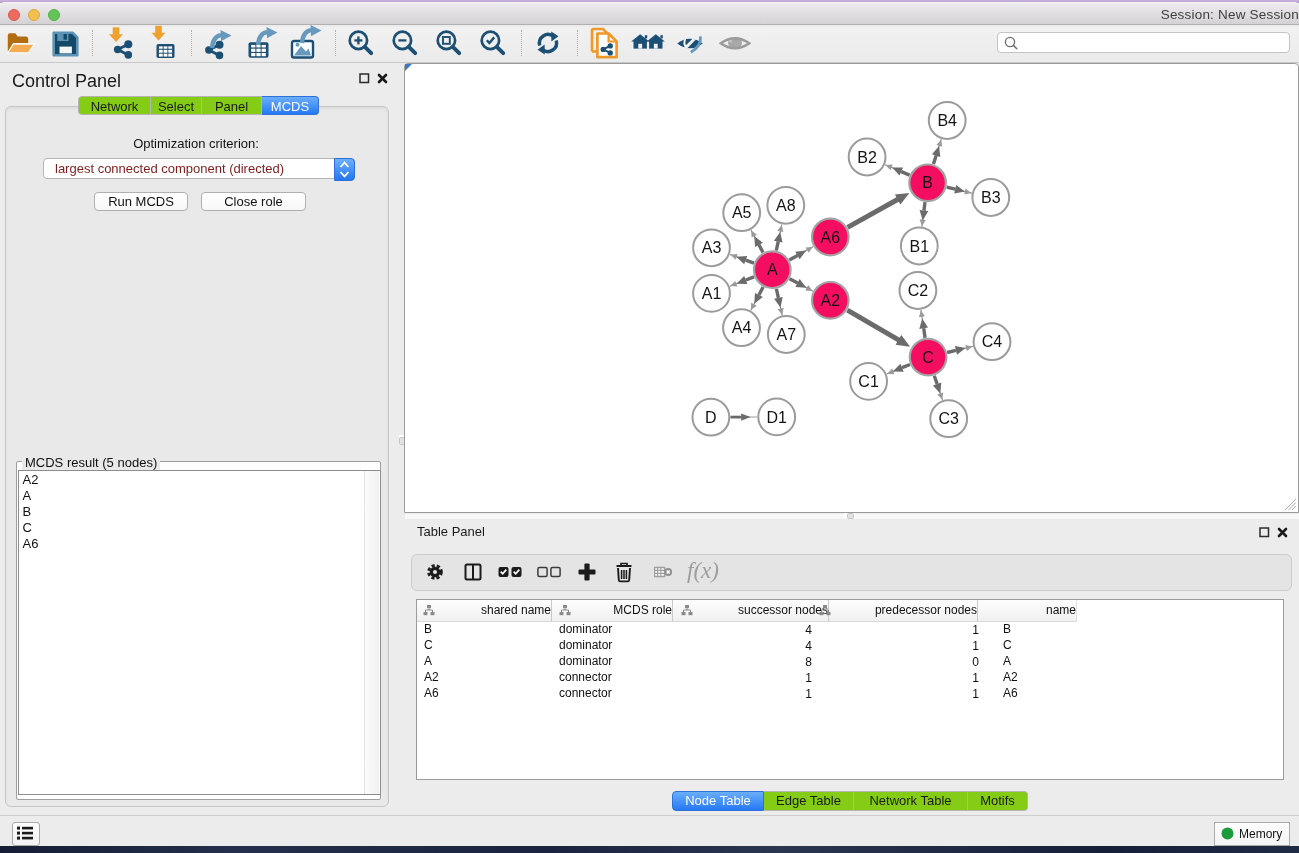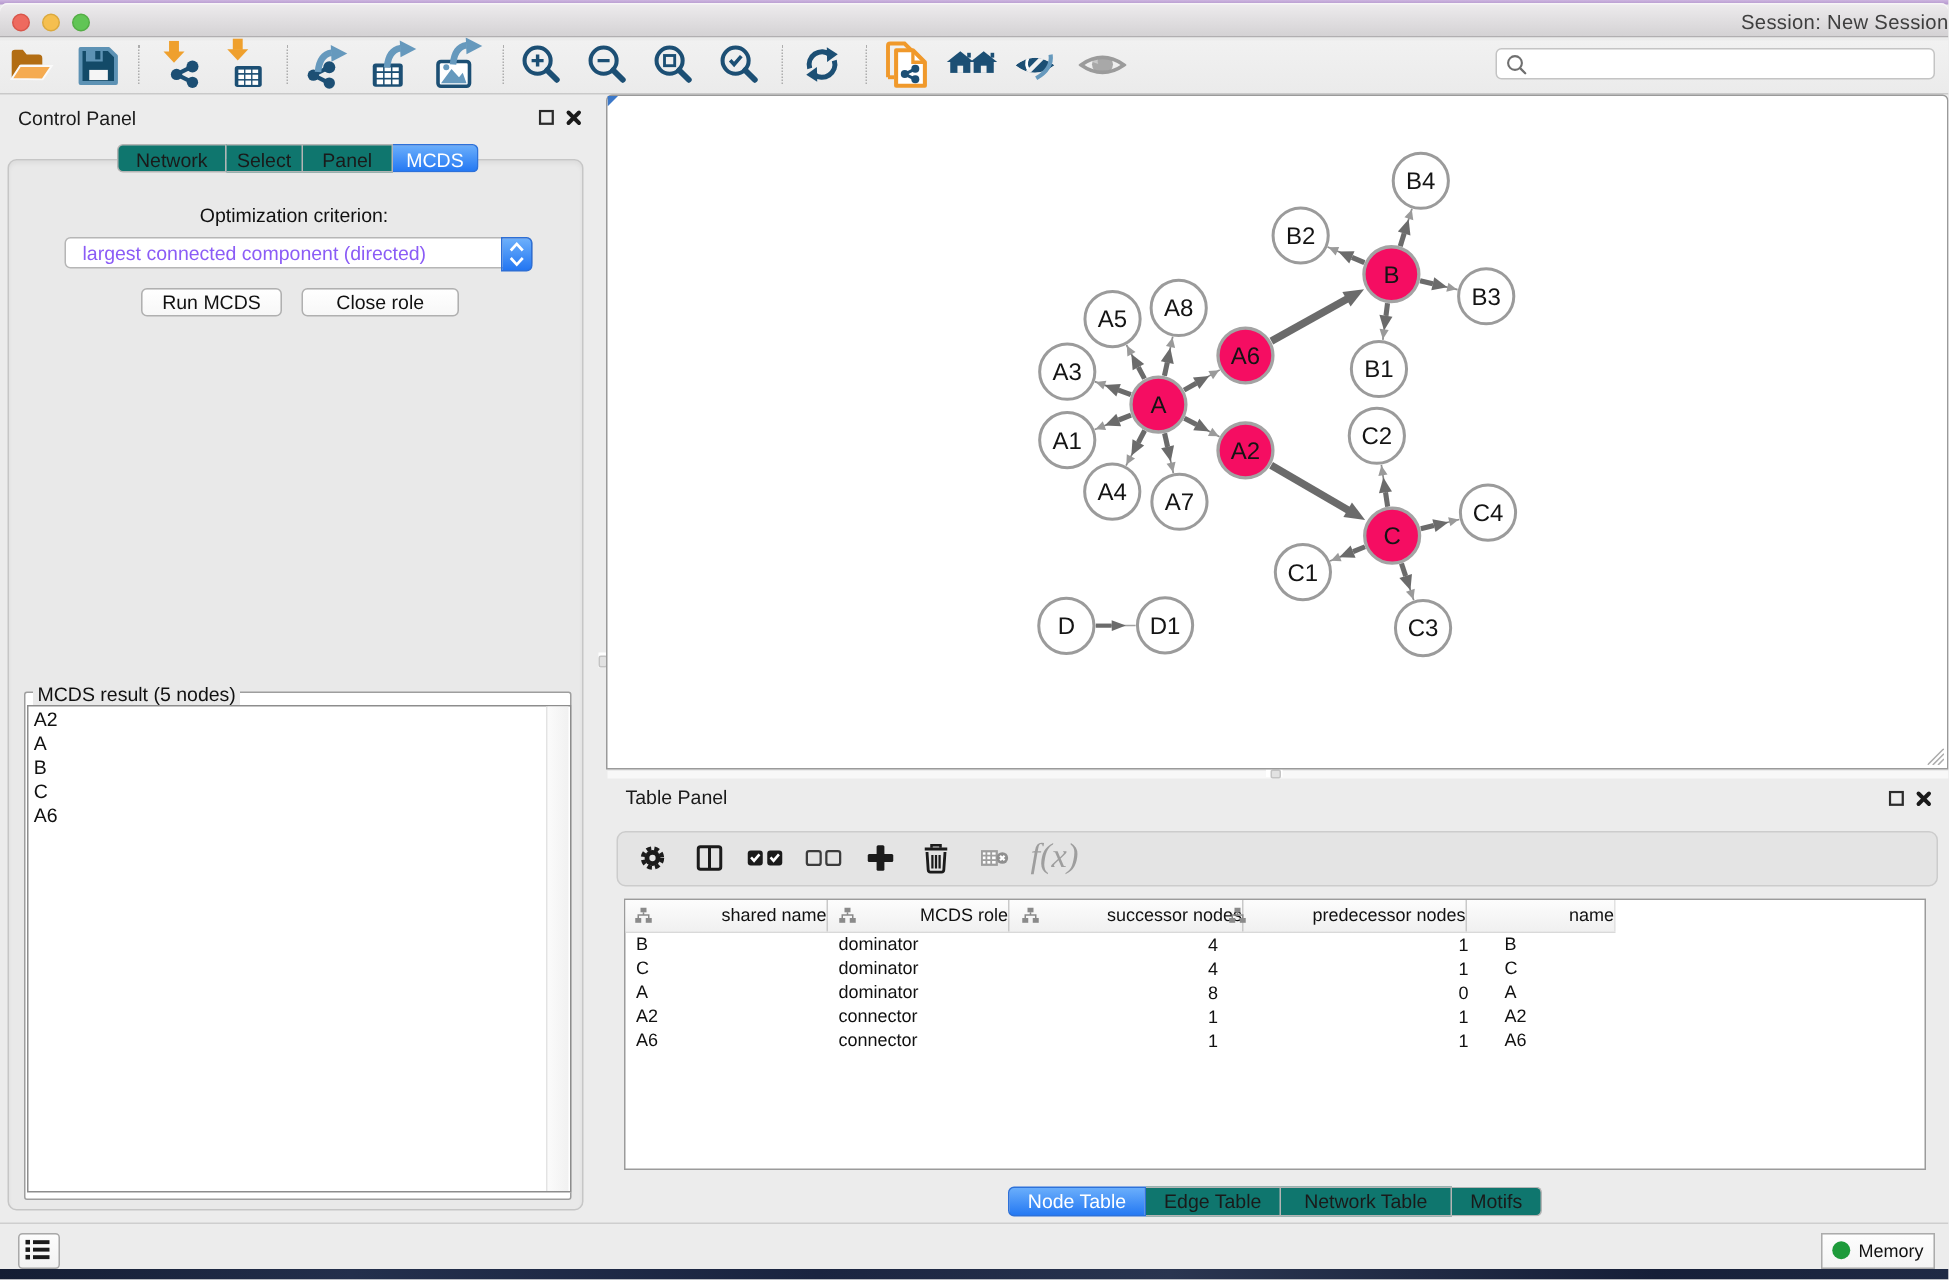--- a/index.html
+++ b/index.html
@@ -7,30 +7,30 @@
 .abs{position:absolute}
 #desktop-top{left:0;top:0;width:1299px;height:3px;background:linear-gradient(#cdb5e0,#b396cc)}
 #titlebar{left:0;top:2px;width:1299px;height:22px;background:linear-gradient(#eeecee,#d4d2d4);
  border-bottom:1px solid #b1afb1;border-radius:5px 5px 0 0;box-shadow:inset 0 1px 0 #f7f5f7}
 .tl{width:10px;height:10px;border-radius:50%;top:7px}
 #title-text{top:5px;left:0;width:1299px;text-align:right;font-size:13.5px;color:#3f3f3f;letter-spacing:0.2px}
 #toolbar{left:0;top:27px;width:1299px;height:35px;background:linear-gradient(#f1f1f1,#ebebeb);border-bottom:1px solid #c9c9c9}
 .tsep{top:30px;width:0;height:26px;border-left:1px dotted #adadad}
 #searchbox{left:997px;top:32px;width:291px;height:19px;background:#fff;border:1px solid #c4c4c4;border-radius:4px}
 
-#cp-title{left:12px;top:71px;font-size:13px;color:#1a1a1a}
+#cp-title{left:12px;top:71px;font-size:18px;color:#1a1a1a}
 #cp-box{left:5px;top:106px;width:382px;height:699px;border:1px solid #c6c6c6;border-radius:6px;background:#e9e9e9;box-shadow:inset 0 2px 3px rgba(0,0,0,0.05)}
 .tabrow{display:flex;height:19px;font-size:13px}
-.tab{background:#0f766e;border:1px solid #b4b4b4;border-left:none;color:#1a1a1a;text-align:center;line-height:19px}
+.tab{background:#84cc16;border:1px solid #b4b4b4;border-left:none;color:#1a1a1a;text-align:center;line-height:19px}
 .tab.first{border-left:1px solid #b4b4b4;border-radius:4px 0 0 4px}
 .tab.last{border-radius:0 4px 4px 0}
 .tab.sel{background:linear-gradient(#6aaefb,#2579f3);border-color:#2d71d9;color:#fff}
 #cp-tabs{left:78px;top:96px}
 #opt-label{left:0px;top:136px;width:392px;text-align:center;font-size:13px;color:#111}
-#combo{left:43px;top:158px;width:310px;height:19px;background:#fff;border:1px solid #b6b6b6;border-radius:4px;font-size:13px;color:#8b5cf6}
+#combo{left:43px;top:158px;width:310px;height:19px;background:#fff;border:1px solid #b6b6b6;border-radius:4px;font-size:13px;color:#7f1d1d}
 #combo .ct{position:absolute;left:11px;top:2px}
 #combo .cbtn{position:absolute;right:-1px;top:-1px;width:19px;height:21px;border-radius:0 4px 4px 0;background:linear-gradient(#6db0fb,#2376f2);border:1px solid #2d6fd6}
 .btn{background:linear-gradient(#ffffff,#f7f7f7);border:1px solid #b0b0b0;border-radius:4px;font-size:13px;color:#111;text-align:center;height:17px;line-height:17px;padding:0}
 #btn-run{left:94px;top:192px;width:92px}
 #btn-close{left:201px;top:192px;width:103px}
 #grp{left:16px;top:461px;width:363px;height:337px;border:1px solid #9e9e9e;border-radius:2px;background:#fff}
 #grp-label{left:22px;top:455px;background:#e9e9e9;padding:0 3px;font-size:13px;color:#111}
 #mlist{left:17.5px;top:470px;width:361px;height:323px;background:#fff;border:1px solid #8d8d8d;font-size:13px;color:#111}
 #mlist .sb{position:absolute;right:1px;top:0;width:14px;height:100%;background:linear-gradient(90deg,#fbfbfb,#f1f1f1);border-left:1px solid #e3e3e3}
 #mlist ul{margin:0;padding:1px 0 0 4px;list-style:none;line-height:16px}

